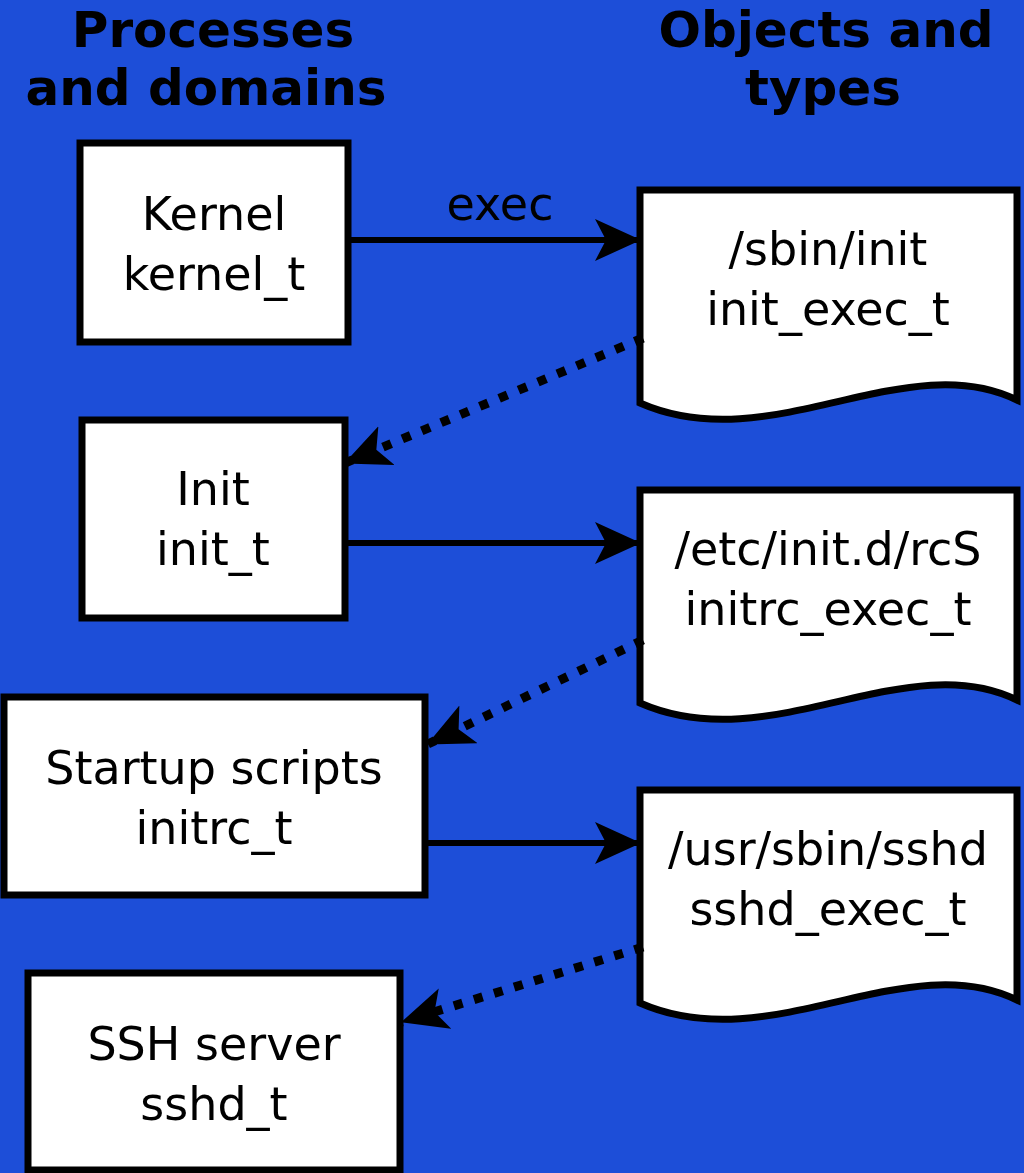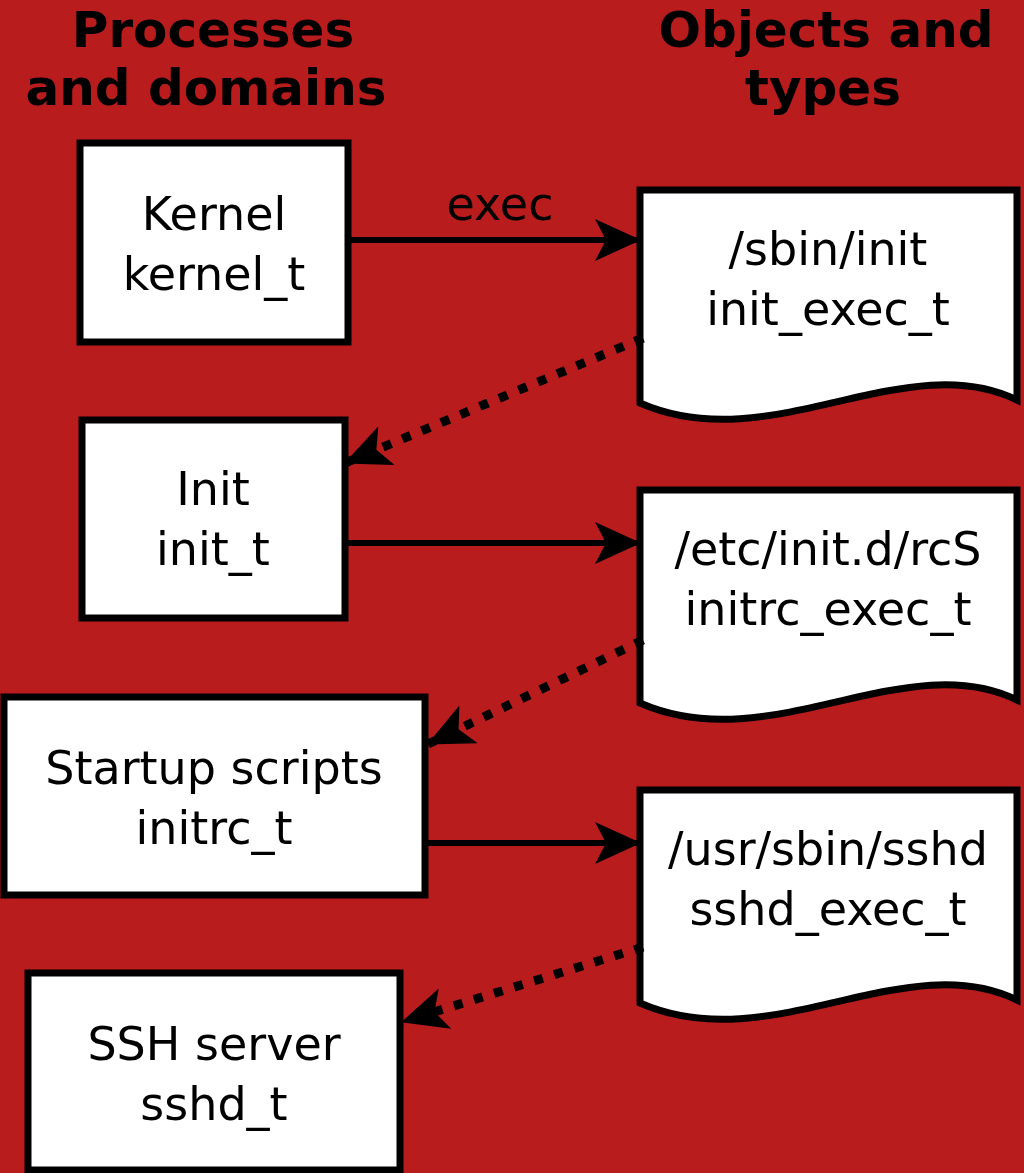--- a/index.html
+++ b/index.html
@@ -4,21 +4,21 @@
 <style>
   html, body {
     margin: 0;
     padding: 0;
     background: #ffffff;
   }
   .canvas {
     position: relative;
     width: 1024px;
     height: 1173px;
-    background: #b91c1c;
+    background: #1d4ed8;
     overflow: hidden;
   }
   svg { display: block; }
   .node-rect {
     fill: #ffffff;
     stroke: #000000;
     stroke-width: 7;
   }
   .doc-shape {
     fill: #ffffff;

